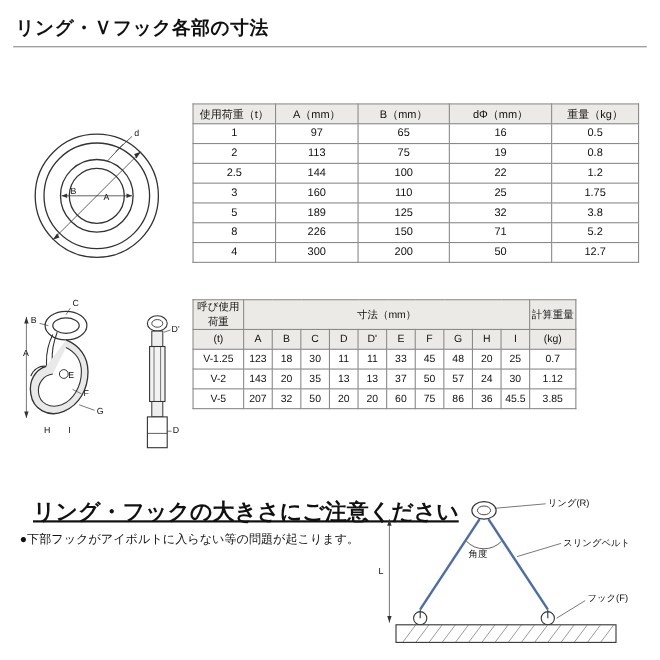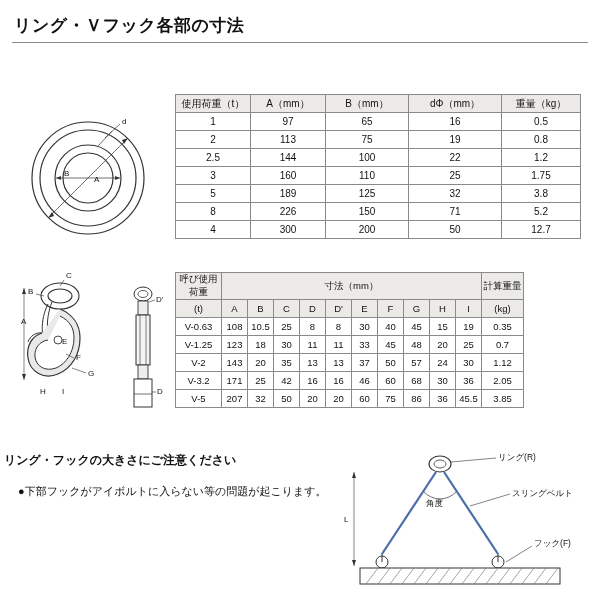--- a/index.html
+++ b/index.html
@@ -89,24 +89,25 @@
     top: 272px;
   }
   #table2 th, #table2 td { font-size: 9.5px; }
   #table2 col.cname { width: 46px; }
   #table2 col.cdim  { width: 26px; }
   #table2 col.cwt   { width: 42px; }
 
   
   .notice-title {
     position: absolute;
-    left: 4px;
+    left: 30px;
     top: 452px;
-    font-size: 12px;
+    font-size: 20px;
     font-weight: bold;
+    text-decoration: underline;
   }
   .notice-list {
     position: absolute;
     left: 18px;
     top: 482px;
     width: 290px;
     font-size: 11px;
     line-height: 1.65;
   }
   .notice-list div { white-space: nowrap; }
@@ -304,34 +305,20 @@
           <th>E</th>
           <th>F</th>
           <th>G</th>
           <th>H</th>
           <th>I</th>
           <th>(kg)</th>
         </tr>
       </thead>
       <tbody>
         <tr>
-          <td>V-0.63</td>
-          <td>108</td>
-          <td>10.5</td>
-          <td>25</td>
-          <td>8</td>
-          <td>8</td>
-          <td>30</td>
-          <td>40</td>
-          <td>45</td>
-          <td>15</td>
-          <td>19</td>
-          <td>0.35</td>
-        </tr>
-        <tr>
           <td>V-1.25</td>
           <td>123</td>
           <td>18</td>
           <td>30</td>
           <td>11</td>
           <td>11</td>
           <td>33</td>
           <td>45</td>
           <td>48</td>
           <td>20</td>
@@ -344,34 +331,20 @@
           <td>20</td>
           <td>35</td>
           <td>13</td>
           <td>13</td>
           <td>37</td>
           <td>50</td>
           <td>57</td>
           <td>24</td>
           <td>30</td>
           <td>1.12</td>
-        </tr>
-        <tr>
-          <td>V-3.2</td>
-          <td>171</td>
-          <td>25</td>
-          <td>42</td>
-          <td>16</td>
-          <td>16</td>
-          <td>46</td>
-          <td>60</td>
-          <td>68</td>
-          <td>30</td>
-          <td>36</td>
-          <td>2.05</td>
         </tr>
         <tr>
           <td>V-5</td>
           <td>207</td>
           <td>32</td>
           <td>50</td>
           <td>20</td>
           <td>20</td>
           <td>60</td>
           <td>75</td>

